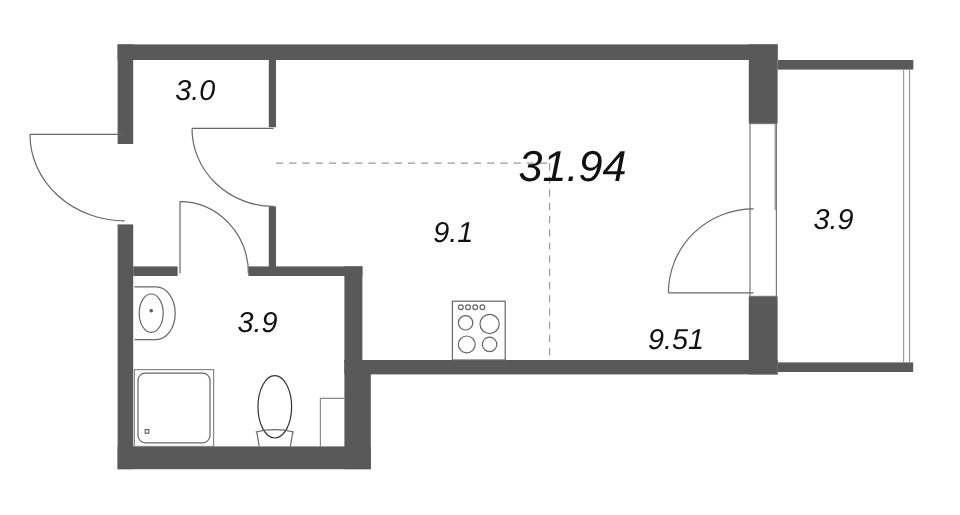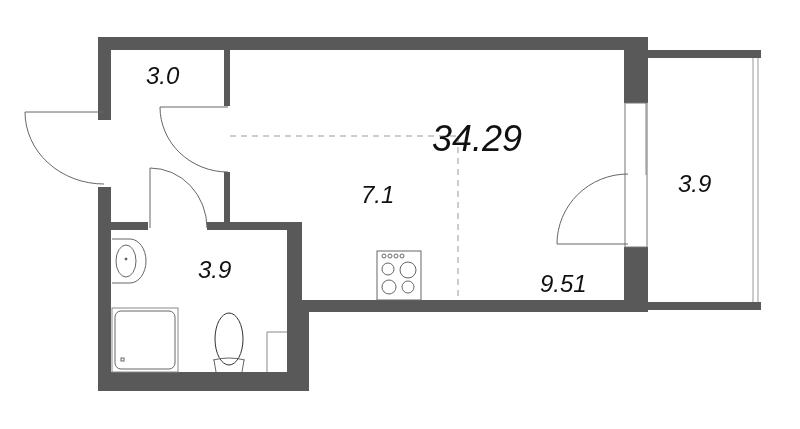--- a/index.html
+++ b/index.html
@@ -87,17 +87,17 @@
     <circle cx="408" cy="287" r="6" stroke="#666"></circle>
   </g>
 
   <g stroke="#999" stroke-width="1" stroke-dasharray="6,5" fill="none">
     <line x1="230" y1="136" x2="458" y2="136"></line>
     <line x1="458" y1="136" x2="458" y2="300"></line>
   </g>
 </svg>
 
 <div class="label" style="left:146px; top:64px; font-size:24px;text-align:right;">3.0</div>
-<div class="label" style="left:432px; top:121px; font-size:36px;">34.29</div>
-<div class="label" style="left:361px; top:183px; font-size:24px;">7.1</div>
+<div class="label" style="left:432px; top:121px; font-size:36px;">31.94</div>
+<div class="label" style="left:361px; top:183px; font-size:24px;">9.1</div>
 <div class="label" style="left:198px; top:258px; font-size:24px;">3.9</div>
 <div class="label" style="left:540px; top:272px; font-size:24px;">9.51</div>
 <div class="label" style="left:678px; top:172px; font-size:24px;">3.9</div>
 
 </body></html>

